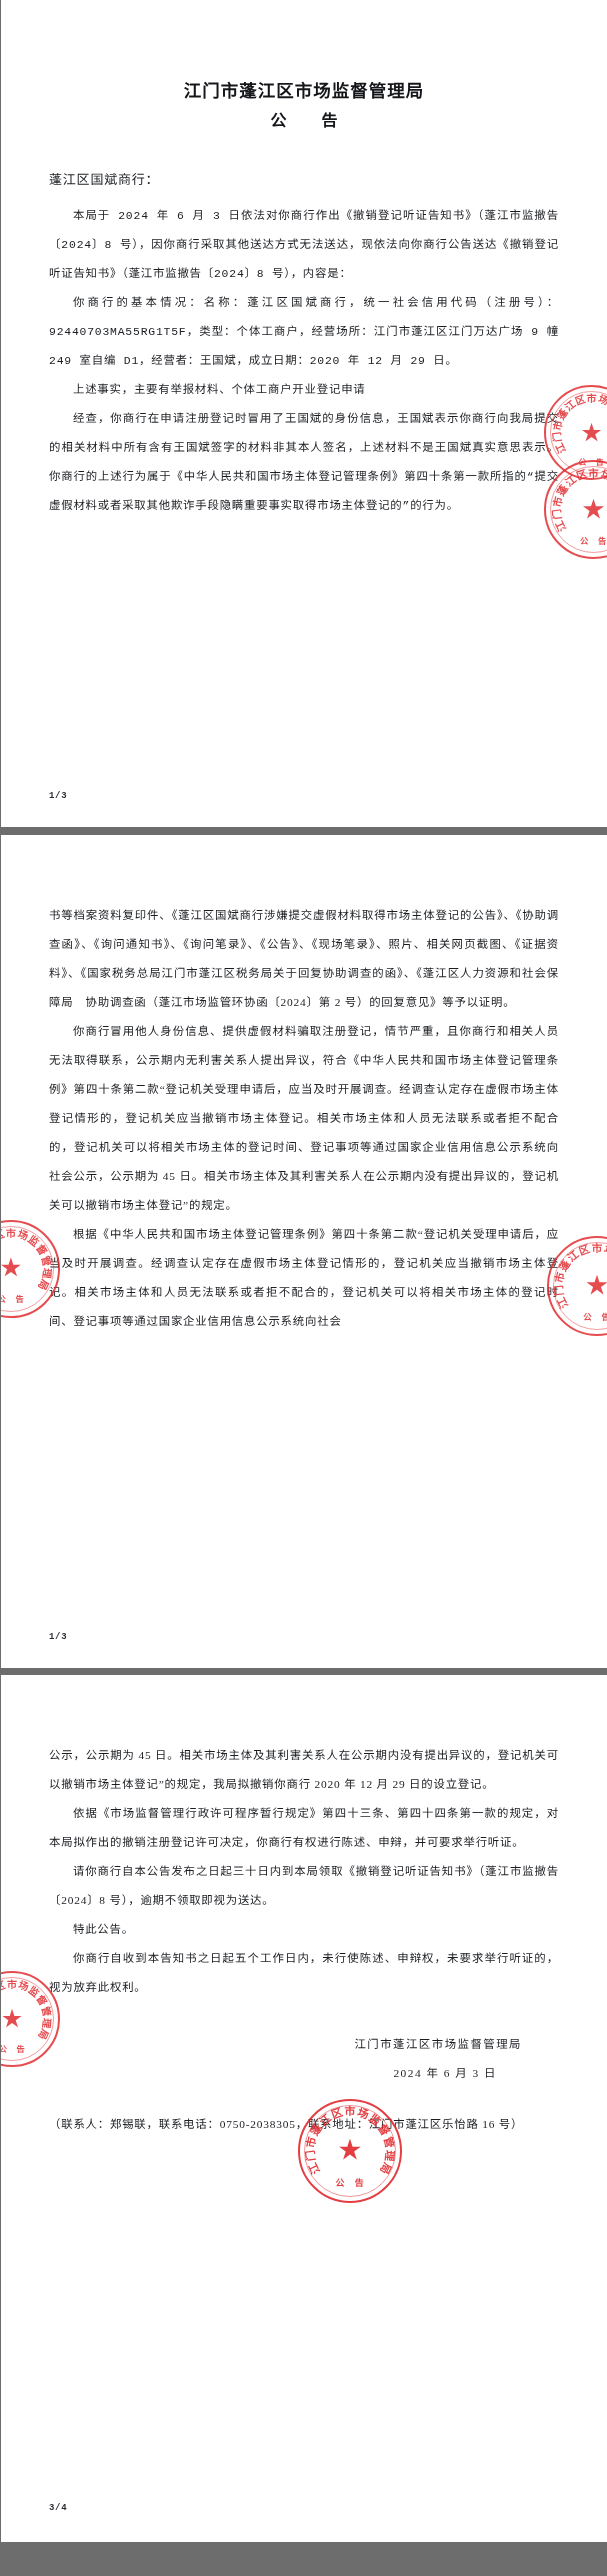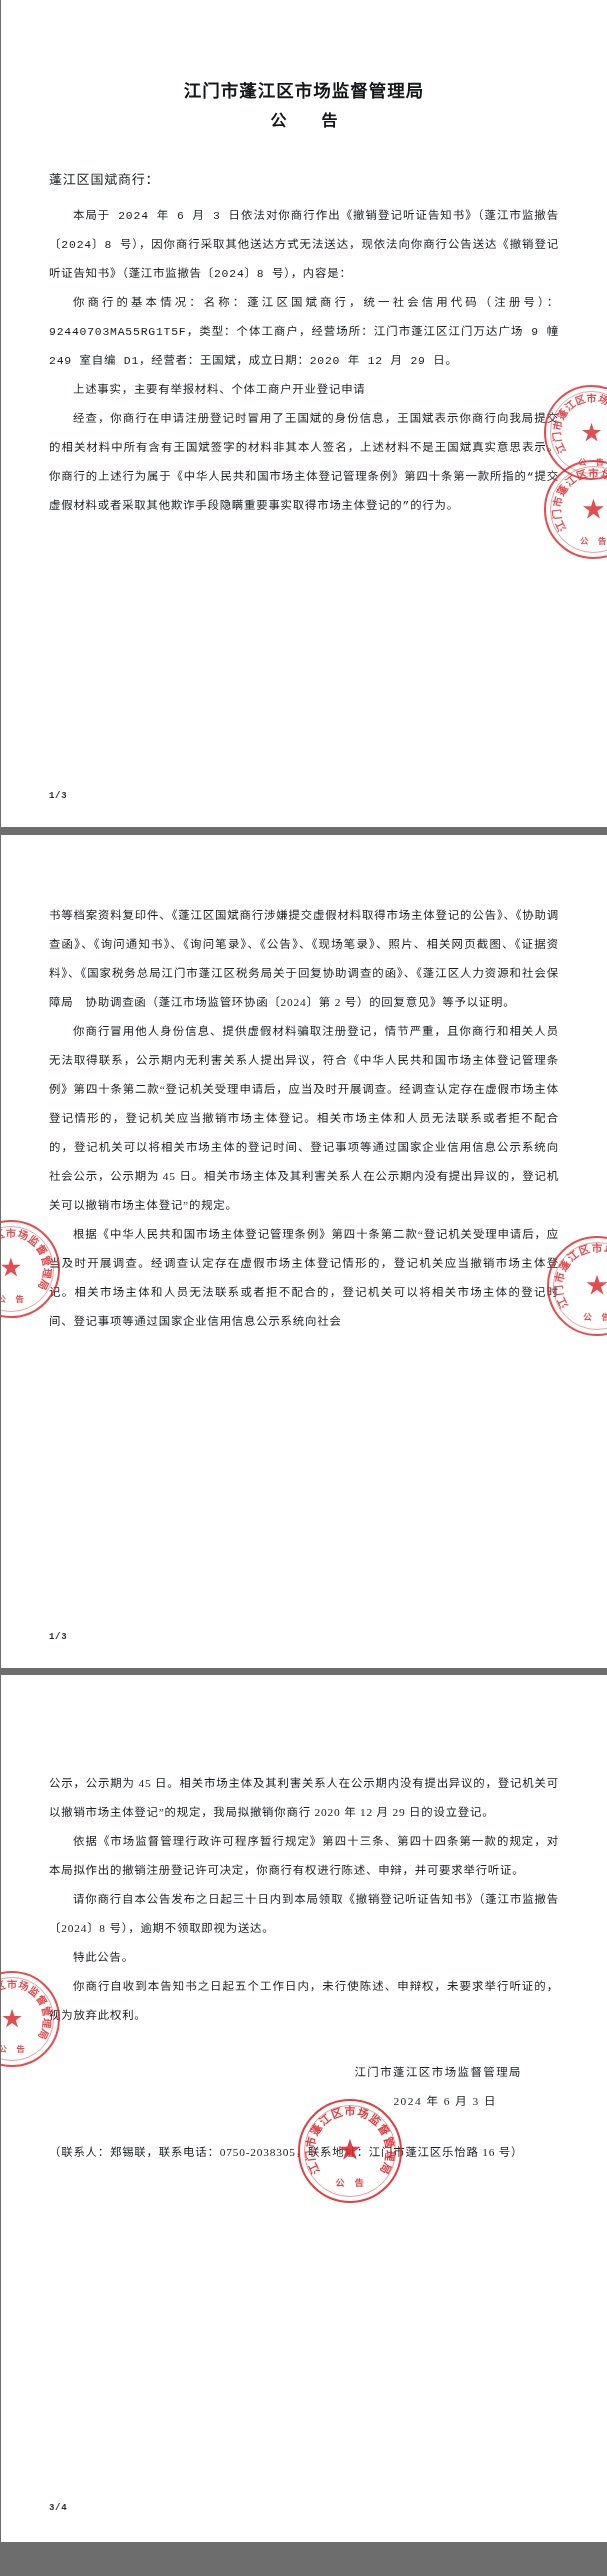--- a/index.html
+++ b/index.html
@@ -62,21 +62,21 @@
     line-height:29px;
     letter-spacing:0.8px;
     text-align:justify;
     text-justify:inter-ideograph;
     text-indent:2.1em;
   }
   p.para.cont{text-indent:0;}
 
   .body-p1{margin-top:9.6px;font-family:Liberation Mono, monospace;}
   .body-p2{padding-top:66px;}
-  .body-p3{padding-top:66px;margin-top:28px;}
+  .body-p3{padding-top:66px;}
 
   
   .sign-block{
     margin-top:27.5px;
     text-align:right;
     padding-right:37px;
     position:relative;
     z-index:3;
   }
   .sign-line{

